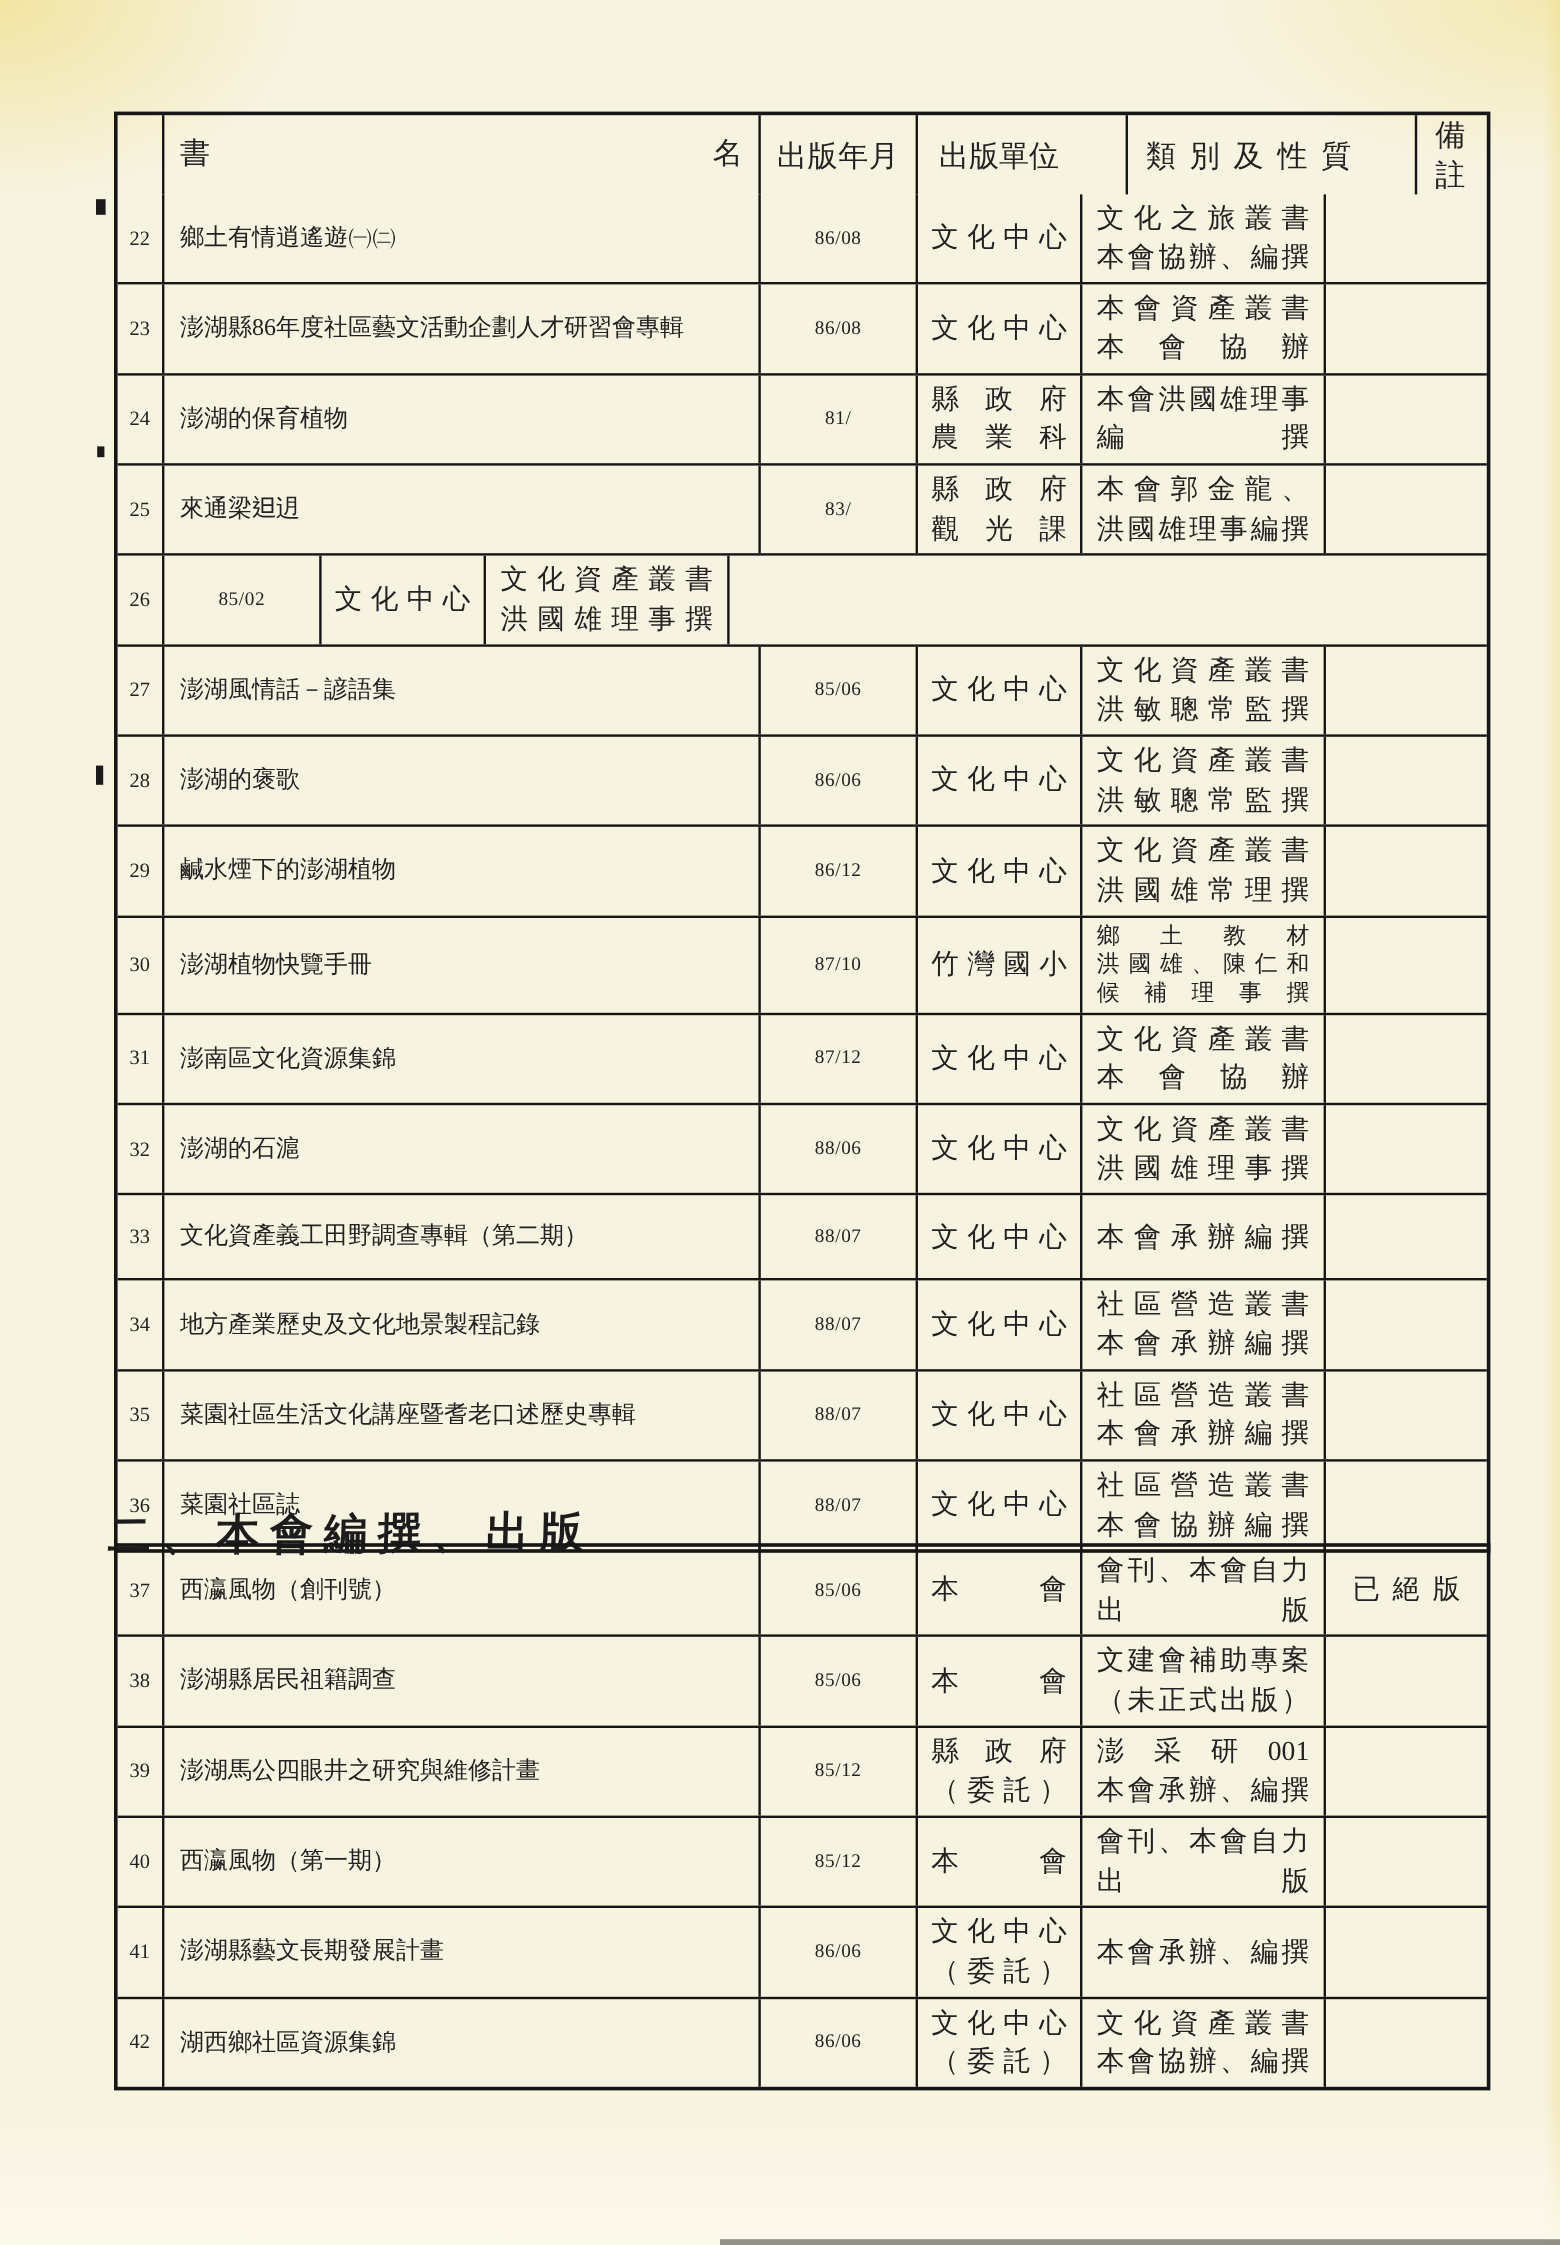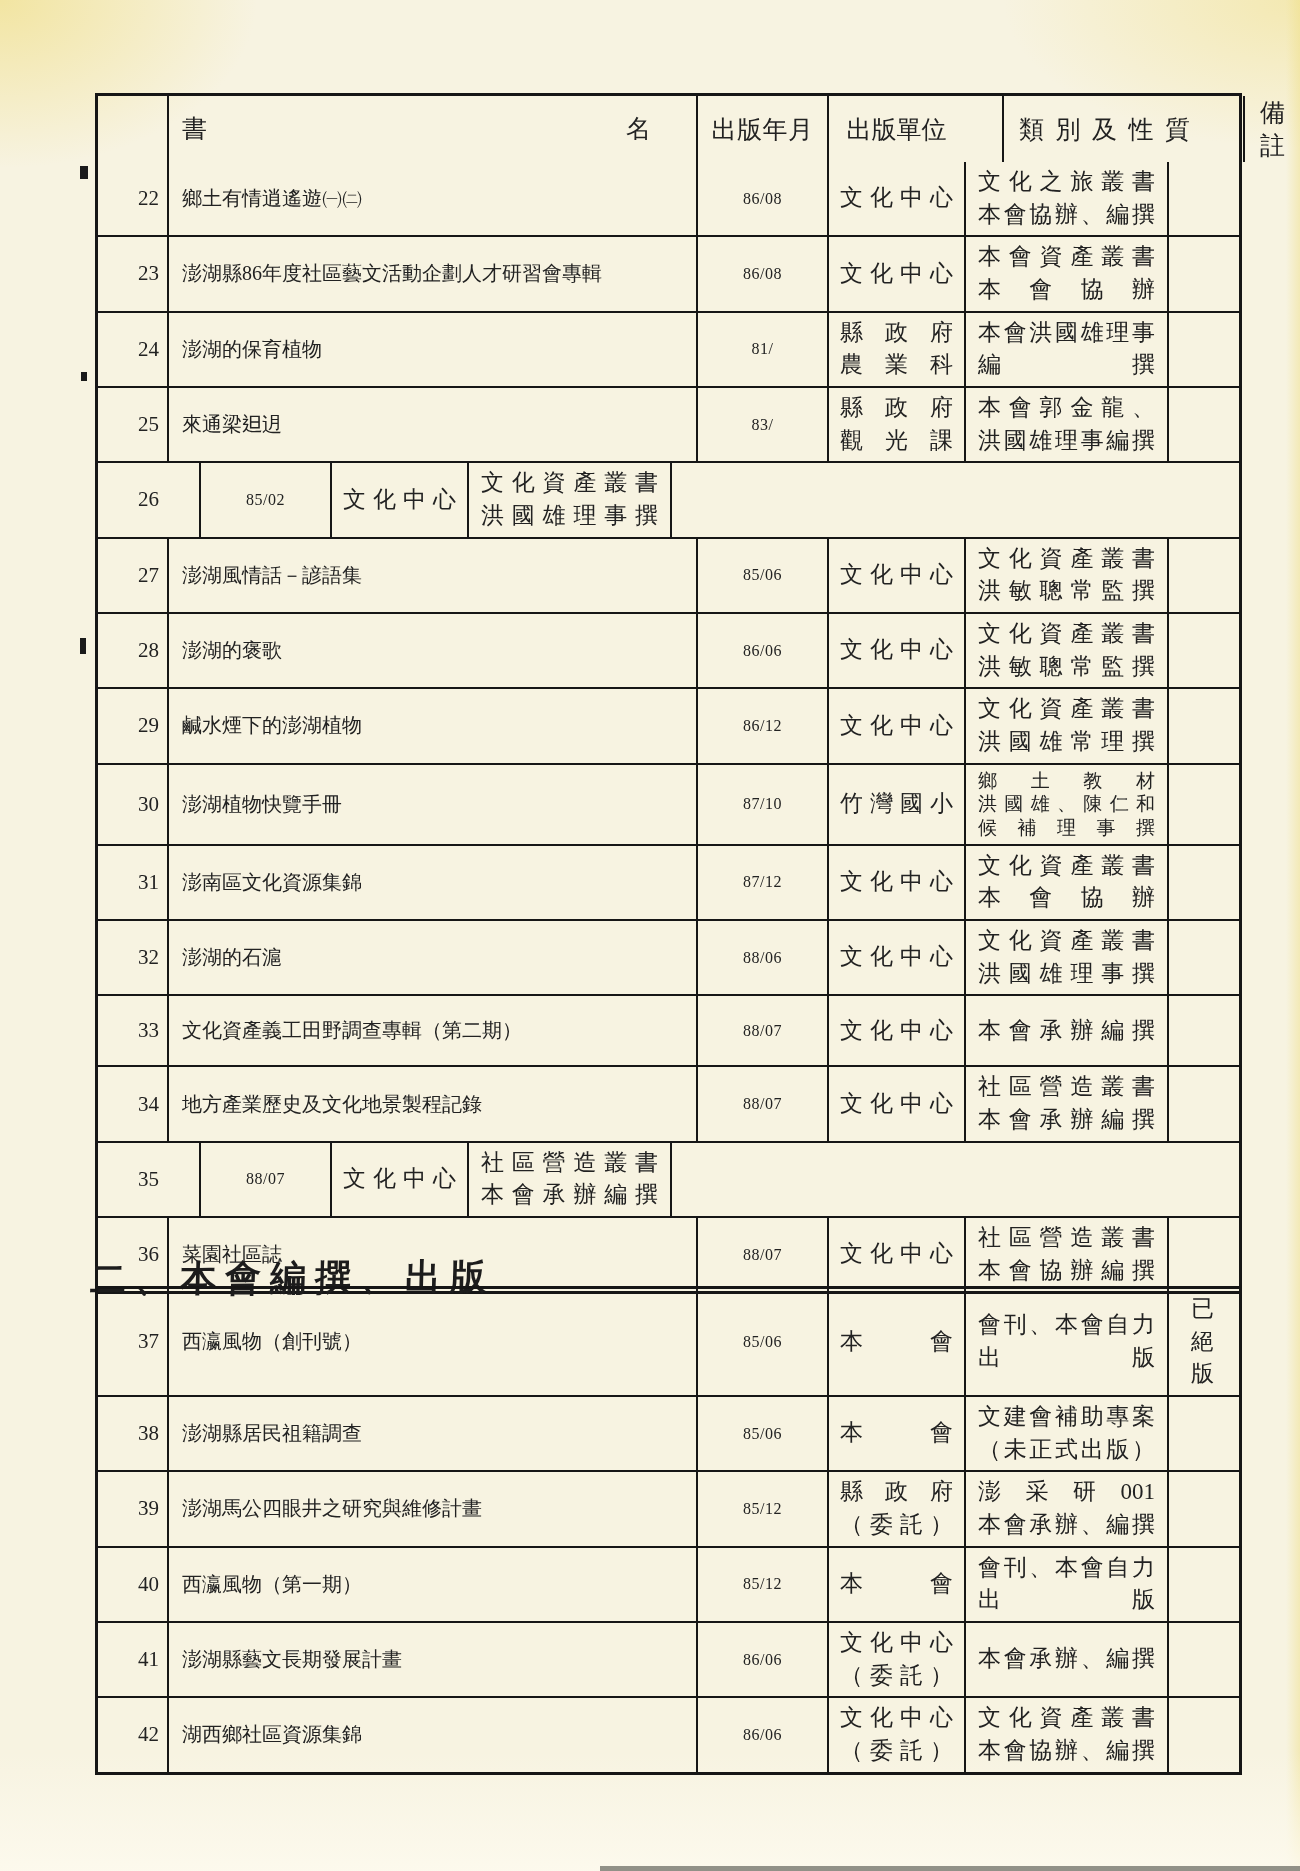--- a/index.html
+++ b/index.html
@@ -32,22 +32,22 @@
   .tbl{position:absolute;left:95px;width:1147px;border:3px solid #161616;box-sizing:border-box;background:transparent;}
   .t1{top:93px;}
   .t2{top:1286px;}
   .row{display:flex;border-top:2px solid #161616;box-sizing:border-box;}
   .tbl .row:first-child{border-top:none;}
   .t1 .row{min-height:71px;}
   .t1 .row.header{min-height:66px;}
   .t2 .row{min-height:67px;}
   .cell{box-sizing:border-box;border-left:2px solid #161616;display:flex;flex-direction:column;justify-content:center;}
   .cell:first-child{border-left:none;}
-  .c-no{flex:0 0 37px;align-items:center;font-size:21px;}
-  .c-no, .c-year{display:flex;flex-direction:row;justify-content:center;margin-left:32px;}
+  .c-no{flex:0 0 37px;align-items:center;font-size:17px;}
+  .c-no, .c-year{display:flex;flex-direction:row;justify-content:center;}
   .c-title{flex:0 0 497px;padding:5px 13px;font-size:20px;line-height:1.35;justify-content:center;}
   .c-year{flex:0 0 131px;align-items:center;font-size:16px;letter-spacing:.5px;}
   .c-unit{flex:0 0 137px;padding:4px 11px;}
   .c-cat{flex:0 0 203px;padding:4px 12px;}
   .c-rem{flex:1 1 auto;padding:4px 22px;}
   .line{font-size:23px;line-height:1.42;text-align:justify;text-align-last:justify;}
   .tight .line{font-size:19px;line-height:1.25;}
   
   .header .cell{font-size:25px;}
   .hdr-book{flex-direction:row;justify-content:space-between;align-items:center;}
@@ -253,20 +253,21 @@
             <div class="line">文化中心</div>
           </div>
           <div class="cell c-cat">
             <div class="line">社區營造叢書</div>
             <div class="line">本會承辦編撰</div>
           </div>
           <div class="cell c-rem"></div>
         </div>
         <div class="row">
           <div class="cell c-no">35</div>
+          <div class="cell c-title">菜園社區生活文化講座暨耆老口述歷史專輯</div>
           <div class="cell c-year">88/07</div>
           <div class="cell c-unit">
             <div class="line">文化中心</div>
           </div>
           <div class="cell c-cat">
             <div class="line">社區營造叢書</div>
             <div class="line">本會承辦編撰</div>
           </div>
           <div class="cell c-rem"></div>
         </div>

